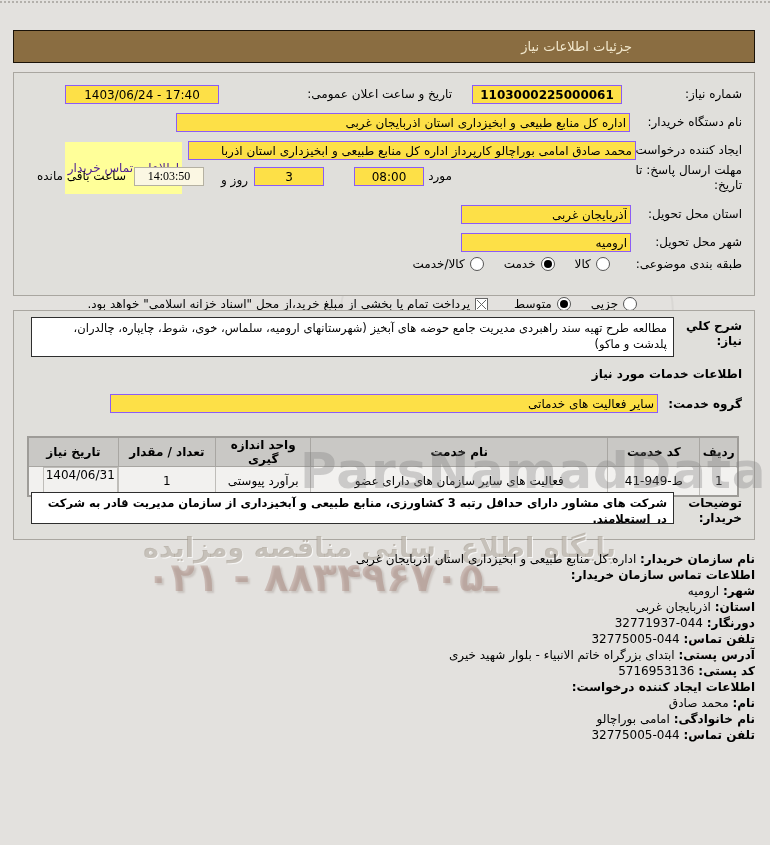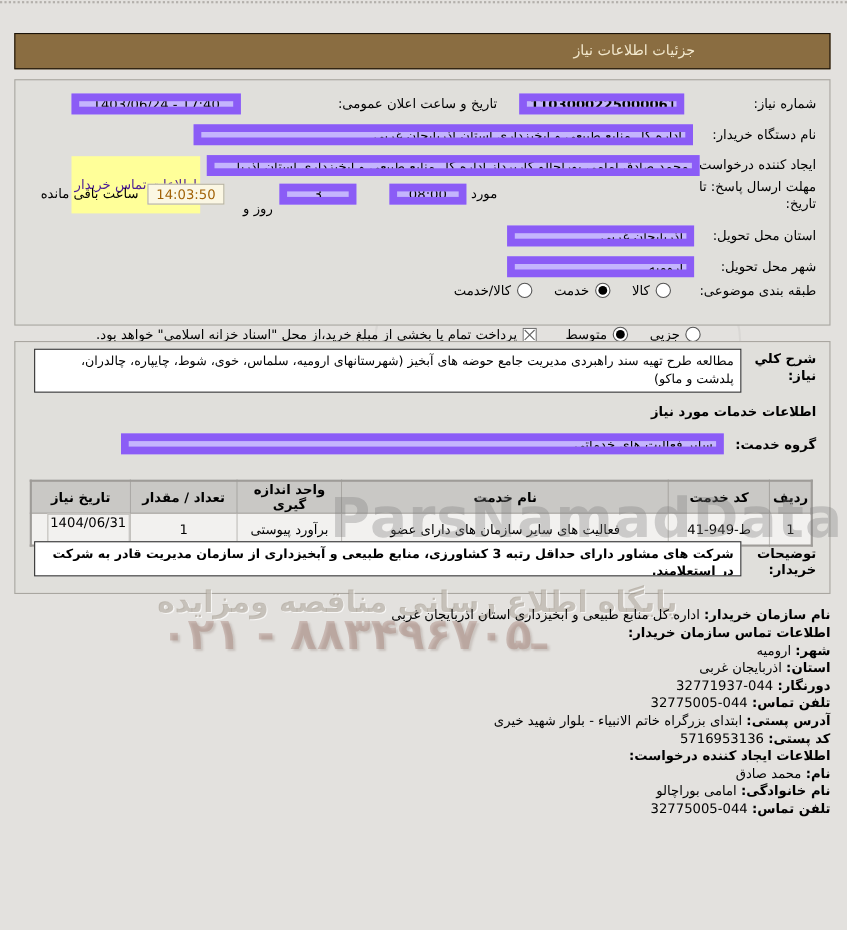--- a/index.html
+++ b/index.html
@@ -11,24 +11,24 @@
   
   .titlebar{position:absolute;top:30px;left:13px;width:742px;height:33px;background:#8a6d41;border:1px solid #1a1208;box-sizing:border-box;}
   .titlebar .t{position:absolute;top:8px;right:122px;color:#f2e8cd;font-size:13px;}
   
   .panel{position:absolute;left:13px;width:742px;background:#e0dfdb;border:1px solid #a9a6a0;box-sizing:border-box;}
   #panel1{top:72px;height:224px;}
   #panel2{top:310px;height:230px;}
   .lab{position:absolute;white-space:nowrap;}
   .lab2{position:absolute;white-space:pre-line;text-align:right;line-height:15px;}
   .bold{font-weight:bold;}
-  input.fld{position:absolute;height:19px;border:7px solid #8b5cf6;background:#c4b5fd;font-family:"DejaVu Sans",sans-serif;font-size:12px;padding:0 3px;box-sizing:border-box;}
+  input.fld{position:absolute;height:19px;border:1px solid #8b5cf6;background:#fde047;font-family:"DejaVu Sans",sans-serif;font-size:12px;padding:0 3px;box-sizing:border-box;}
   input.center{text-align:center;direction:ltr;}
   input.rtl{direction:rtl;text-align:right;}
-  input.disabled{background:#fbf7e3;border:1px solid #b5b1a2;color:#a16207;}
+  input.disabled{background:#fbf7e3;border:1px solid #b5b1a2;color:#000000;font-family:Liberation Serif, serif;}
   .linkhl{position:absolute;background:#ffff99;color:#4c1d95;padding:19px 3px;white-space:nowrap;cursor:pointer;}
   
   .optrow{position:absolute;display:flex;direction:rtl;align-items:center;}
   .radio{display:inline-block;width:12px;height:12px;border-radius:50%;border:1px solid #555;background:#fff;position:relative;margin-left:5px;flex:none;}
   .radio.checked::after{content:"";position:absolute;top:2px;right:2px;left:2px;bottom:2px;background:#000;border-radius:50%;}
   .cb{display:inline-block;width:13px;height:13px;margin-left:5px;flex:none;}
   .optlab{white-space:nowrap;}
   
   .tbox{position:absolute;background:#fff;border:1px solid #2e2e2e;box-sizing:border-box;padding:2px 6px;white-space:pre-line;line-height:16px;font-size:11.5px;overflow:hidden;}
   
@@ -73,21 +73,21 @@
 
     <span class="lab" style="top:70px;right:12px;">ایجاد کننده درخواست:</span>
     <input class="fld rtl" style="top: 68px; right: 118px; width: 448px;" readonly="" value="محمد صادق امامی بوراچالو کارپرداز اداره کل منابع طبیعی و ابخیزداری استان اذربا">
     <span class="linkhl" style="top:69px;right:572px;">اطلاعات تماس خریدار</span>
 
     <span class="lab2" style="top:90px;right:12px;width:108px;">مهلت ارسال پاسخ: تا
 تاریخ:</span>
     <span class="lab" style="top:96px;right:302px;">مورد</span>
     <input class="fld center" style="top: 94px; right: 330px; width: 70px;" readonly="" value="08:00">
     <input class="fld center" style="top: 94px; right: 430px; width: 70px;" readonly="" value="3">
-    <span class="lab" style="top:110px;right:506px;">روز و</span>
+    <span class="lab" style="top:100px;right:506px;">روز و</span>
     <input class="fld center disabled" style="top: 94px; right: 550px; width: 70px;" readonly="" value="14:03:50">
     <span class="lab" style="top:96px;right:628px;">ساعت باقی مانده</span>
 
     <span class="lab" style="top:134px;right:12px;">استان محل تحویل:</span>
     <input class="fld rtl" style="top: 132px; right: 123px; width: 170px;" readonly="" value="آذربایجان غربی">
 
     <span class="lab" style="top:162px;right:12px;">شهر محل تحویل:</span>
     <input class="fld rtl" style="top: 160px; right: 123px; width: 170px;" readonly="" value="ارومیه">
 
     <div class="optrow" style="top:184px;right:12px;">

